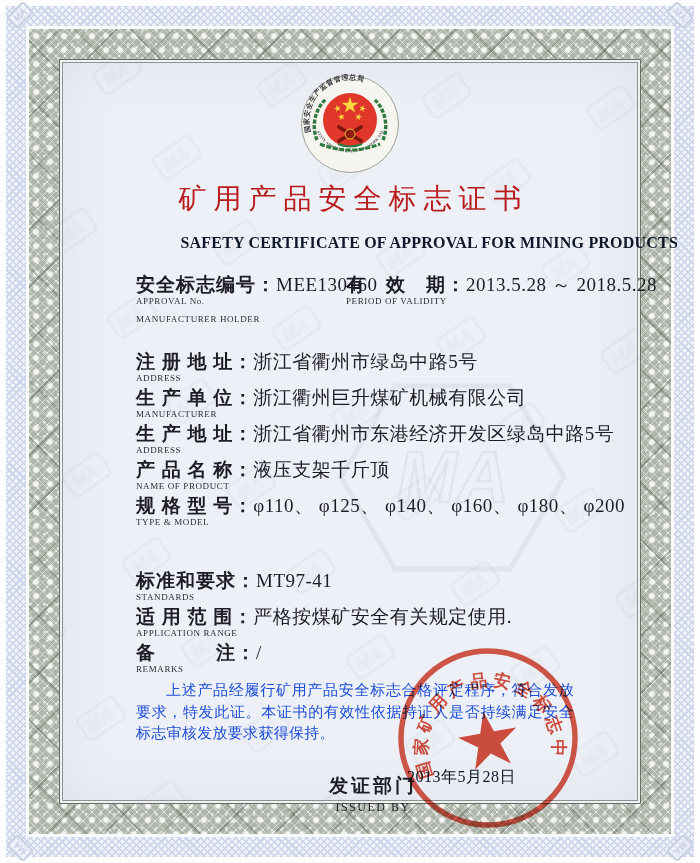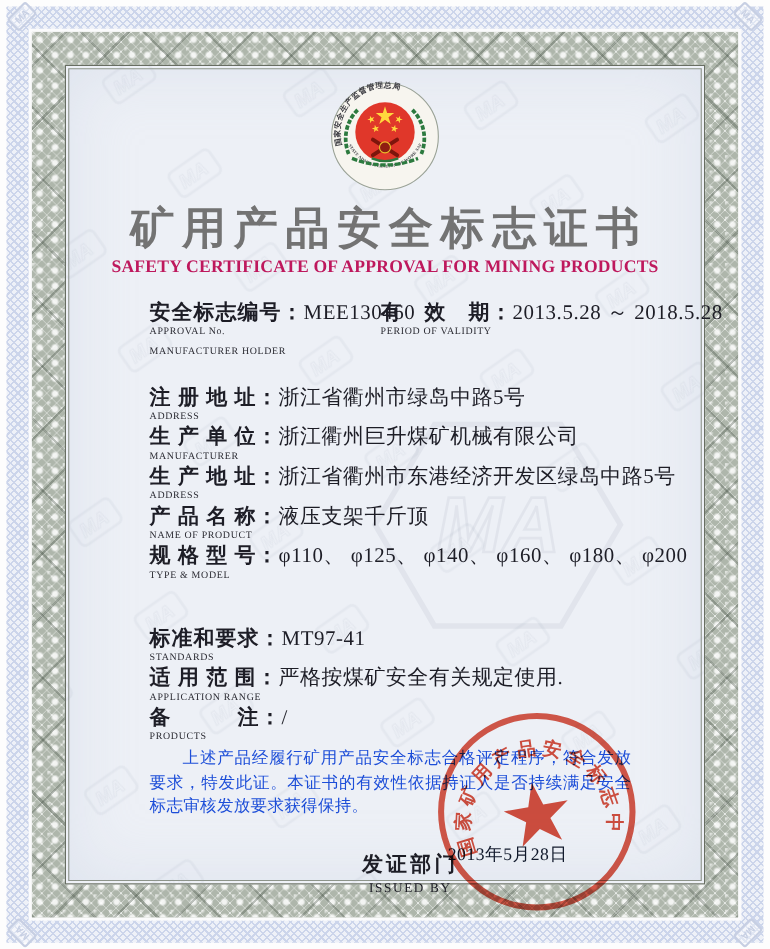--- a/index.html
+++ b/index.html
@@ -50,25 +50,25 @@
   
   .wm-tile{position:absolute;inset:0;width:100%;height:100%;pointer-events:none;}
   .wm-hex{position:absolute;left:275px;top:320px;width:235px;height:195px;opacity:.12;pointer-events:none;}
 
   
   .content{position:absolute;inset:0;color:#1d1d26;}
   .emblem{position:absolute;top:14px;left:50%;transform:translateX(-50%);width:100px;height:100px;}
 
   .cert-title{
     position:absolute;top:120px;left:0;width:100%;text-align:center;
-    font-size:40px;font-weight:700;letter-spacing:7px;text-indent:7px;color:#737373;white-space:nowrap;
+    font-size:28px;font-weight:400;letter-spacing:7px;text-indent:7px;color:#b91c1c;white-space:nowrap;
   }
   .cert-subtitle{
-    position:absolutene;position:absolute;top:174px;left:0;width:100%;text-align:center;
-    font-size:16px;font-weight:700;letter-spacing:.2px;color:#be185d;white-space:nowrap;
+    position:absolutene;position:absolute;top:174px;left:0;width:100%;text-align:right;
+    font-size:16px;font-weight:700;letter-spacing:.2px;color:#0f172a;white-space:nowrap;padding-left:38px;
   }
 
   .fields{position:absolute;top:213px;left:76px;right:34px;}
   .row{height:36px;margin-bottom:0;}
   .row.tall-gap{margin-top:39px;}
   .line{font-size:19px;line-height:23px;white-space:nowrap;}
   .lab{font-weight:700;letter-spacing:1px;white-space:pre;}
   .val{font-weight:500;letter-spacing:.5px;}
   .sub{font-size:9px;line-height:11px;letter-spacing:.6px;color:#2c2c34;font-family:"Liberation Serif",serif;}
   .row-two{display:flex;height:41px;}
@@ -203,21 +203,21 @@
                 <div class="sub">STANDARDS</div>
               </div>
 
               <div class="row">
                 <div class="line"><span class="lab">适 用 范 围：</span><span class="val">严格按煤矿安全有关规定使用.</span></div>
                 <div class="sub">APPLICATION RANGE</div>
               </div>
 
               <div class="row">
                 <div class="line"><span class="lab">备　　　注：</span><span class="val">/</span></div>
-                <div class="sub">PRODUCTS</div>
+                <div class="sub">REMARKS</div>
               </div>
 
             </div>
 
             <div class="statement">上述产品经履行矿用产品安全标志合格评定程序，符合发放要求，特发此证。本证书的有效性依据持证人是否持续满足安全标志审核发放要求获得保持。</div>
 
             <div class="issued">
               <div class="issued-cn">发证部门</div>
               <div class="issued-en">ISSUED BY</div>
             </div>

